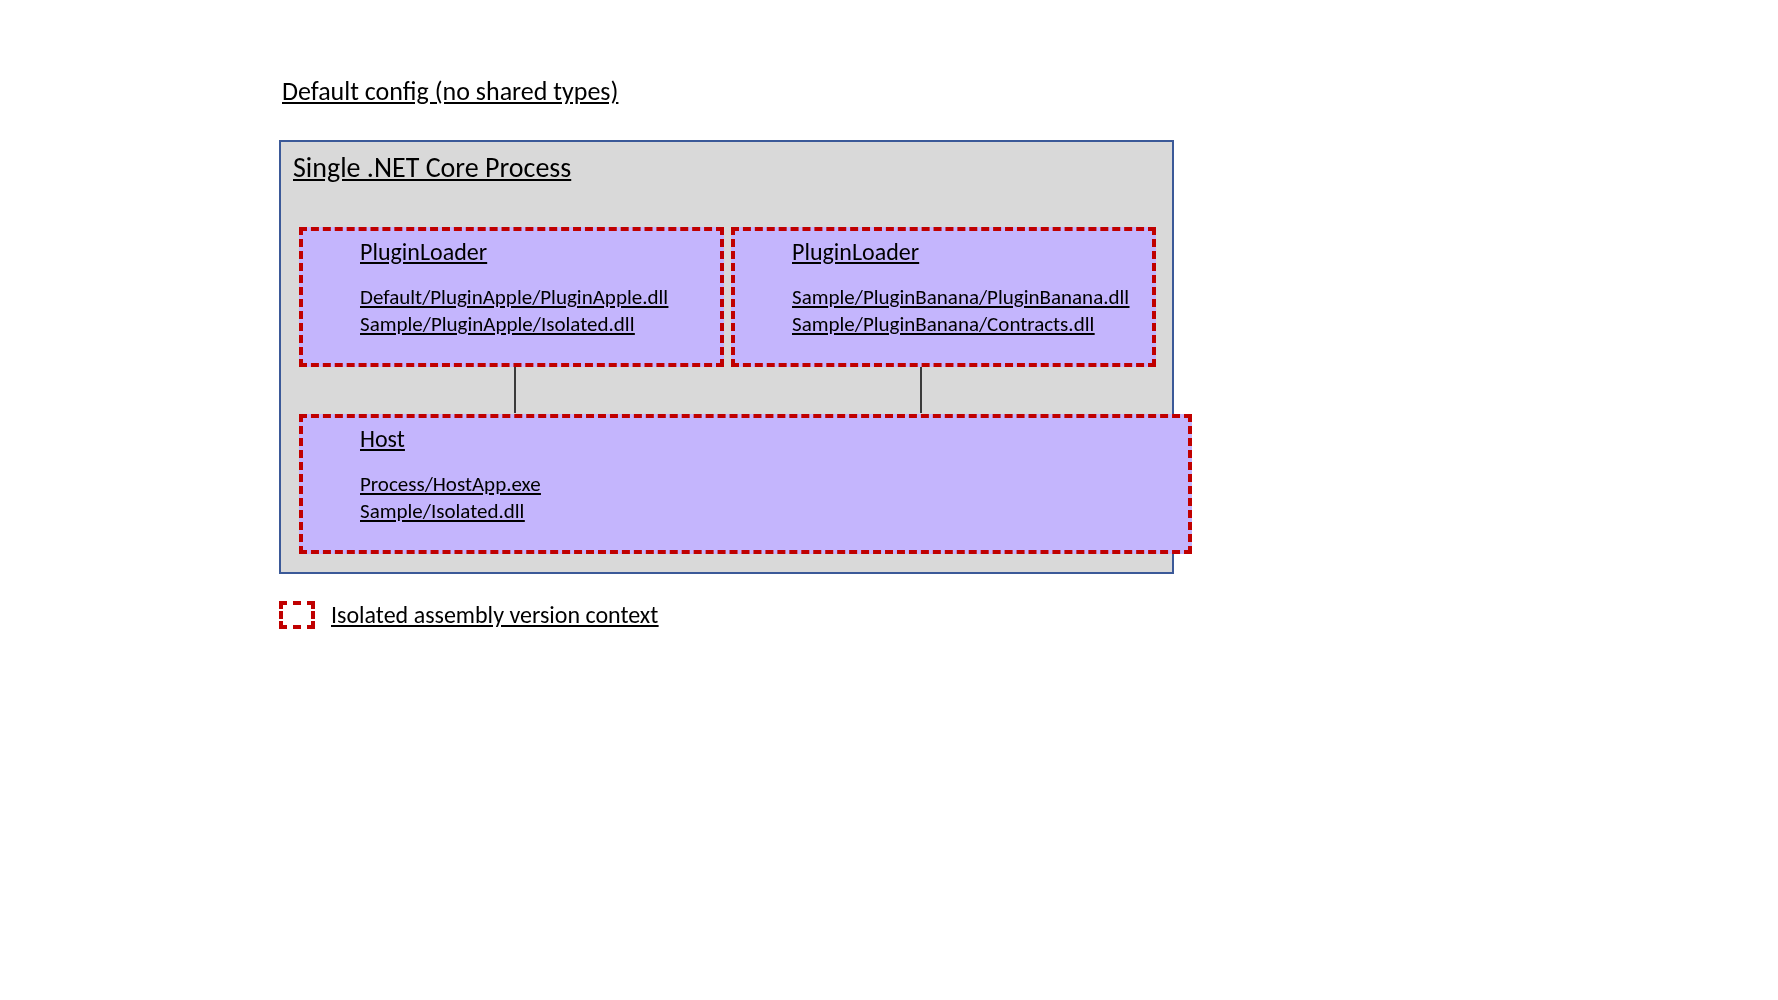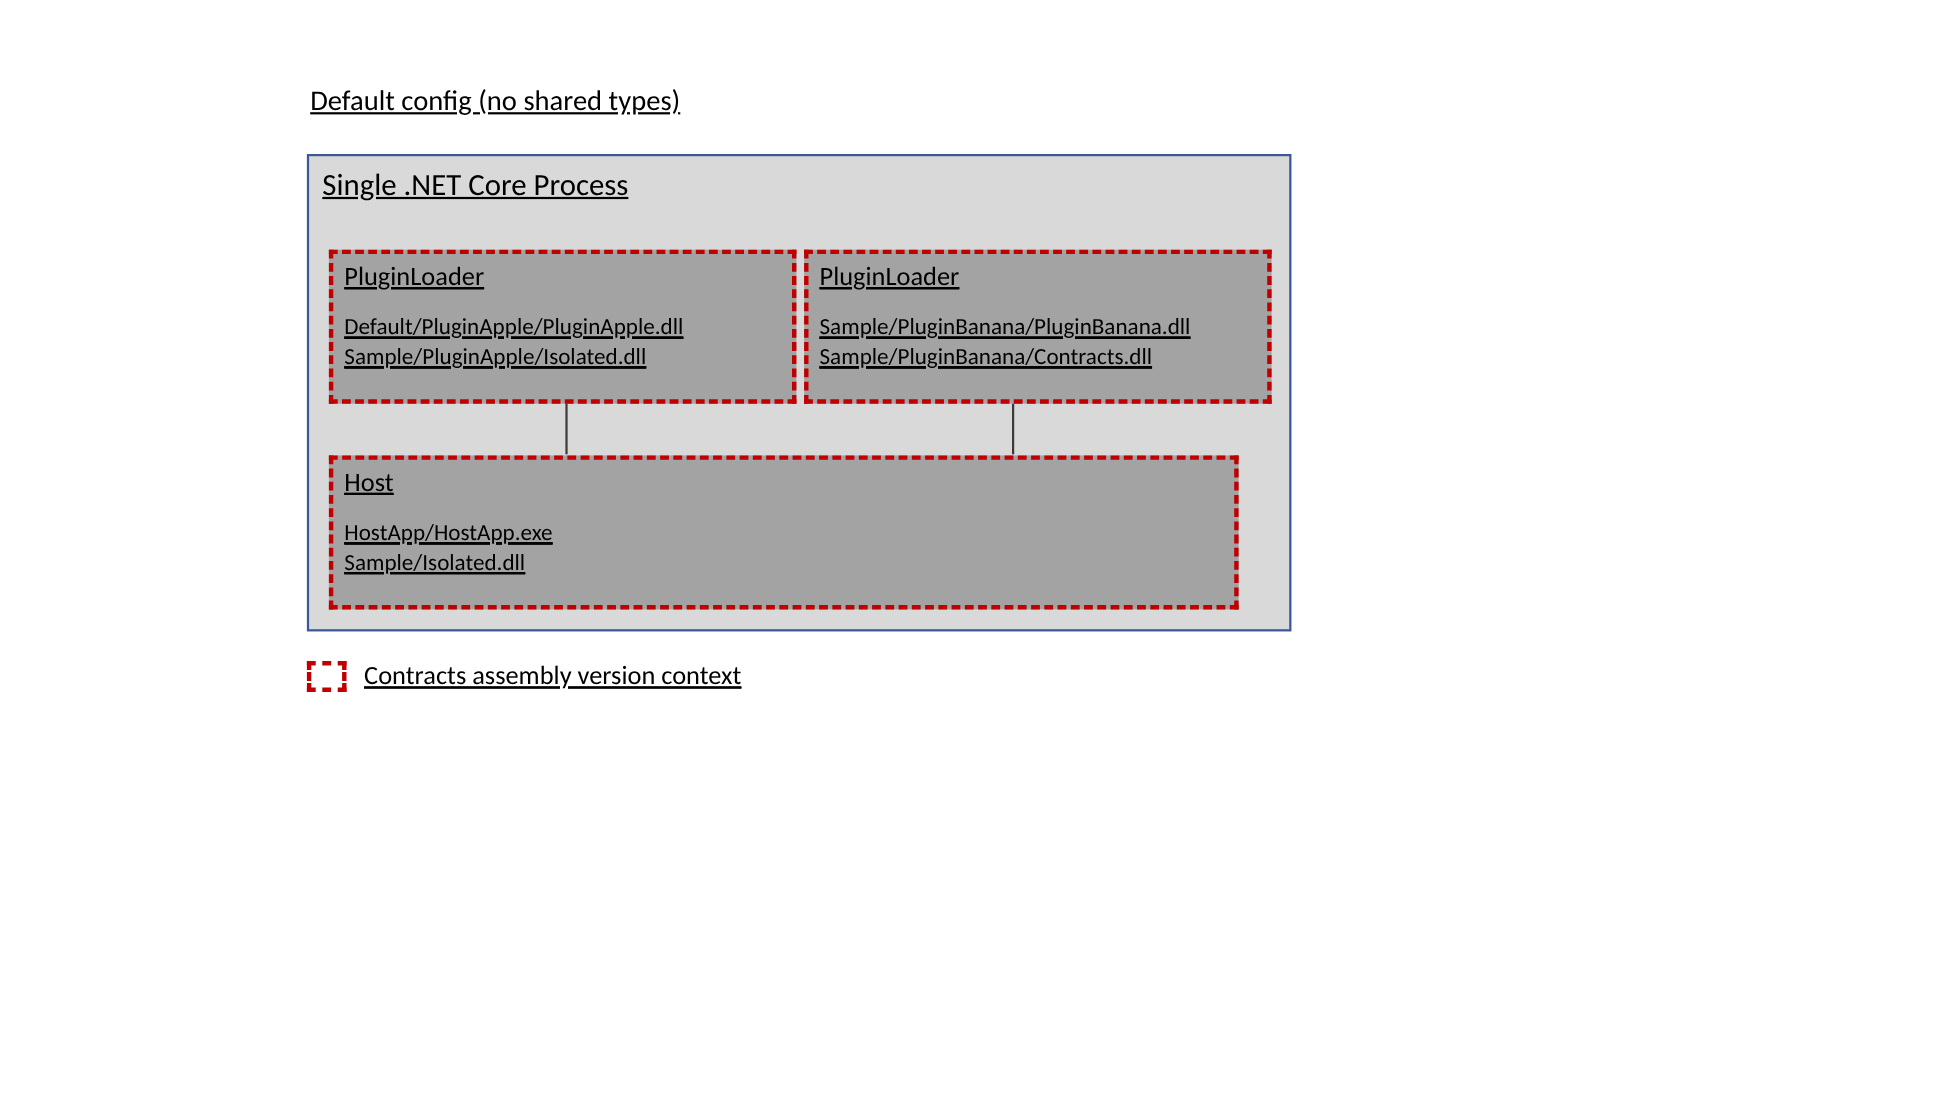--- a/index.html
+++ b/index.html
@@ -34,38 +34,39 @@
     .process-title {
       position: absolute;
       left: 12px;
       top: 8px;
       font-size: 28px;
       color: #000;
     }
     .dashed-box {
       position: absolute;
       border: 4px dashed #c00000;
-      background: #a3a3a3;
+      background: #c4b5fd;
+      padding-left: 47px;
     }
     .plugin-left {
       left: 18px;
       top: 85px;
       width: 425px;
       height: 140px;
     }
     .plugin-right {
       left: 450px;
       top: 85px;
       width: 425px;
       height: 140px;
     }
     .host-box {
       left: 18px;
       top: 272px;
-      width: 827px;
+      width: 893px;
       height: 140px;
     }
     .box-title {
       font-size: 24px;
       color: #000;
       padding: 6px 10px 0 10px;
     }
     .box-content {
       font-size: 21px;
       color: #000;
@@ -126,25 +127,25 @@
     <div class="box-title">PluginLoader</div>
     <div class="box-content">
       <div>Sample/PluginBanana/PluginBanana.dll</div>
       <div>Sample/PluginBanana/Contracts.dll</div>
     </div>
   </div>
 
   <div class="dashed-box host-box">
     <div class="box-title">Host</div>
     <div class="box-content">
-      <div>HostApp/HostApp.exe</div>
+      <div>Process/HostApp.exe</div>
       <div>Sample/Isolated.dll</div>
     </div>
   </div>
 </div>
 
 <div class="connector connector-left"></div>
 <div class="connector connector-right"></div>
 
 <div class="legend">
   <div class="legend-swatch"></div>
-  <div class="legend-text">Contracts assembly version context</div>
+  <div class="legend-text">Isolated assembly version context</div>
 </div>
 
 </body></html>

